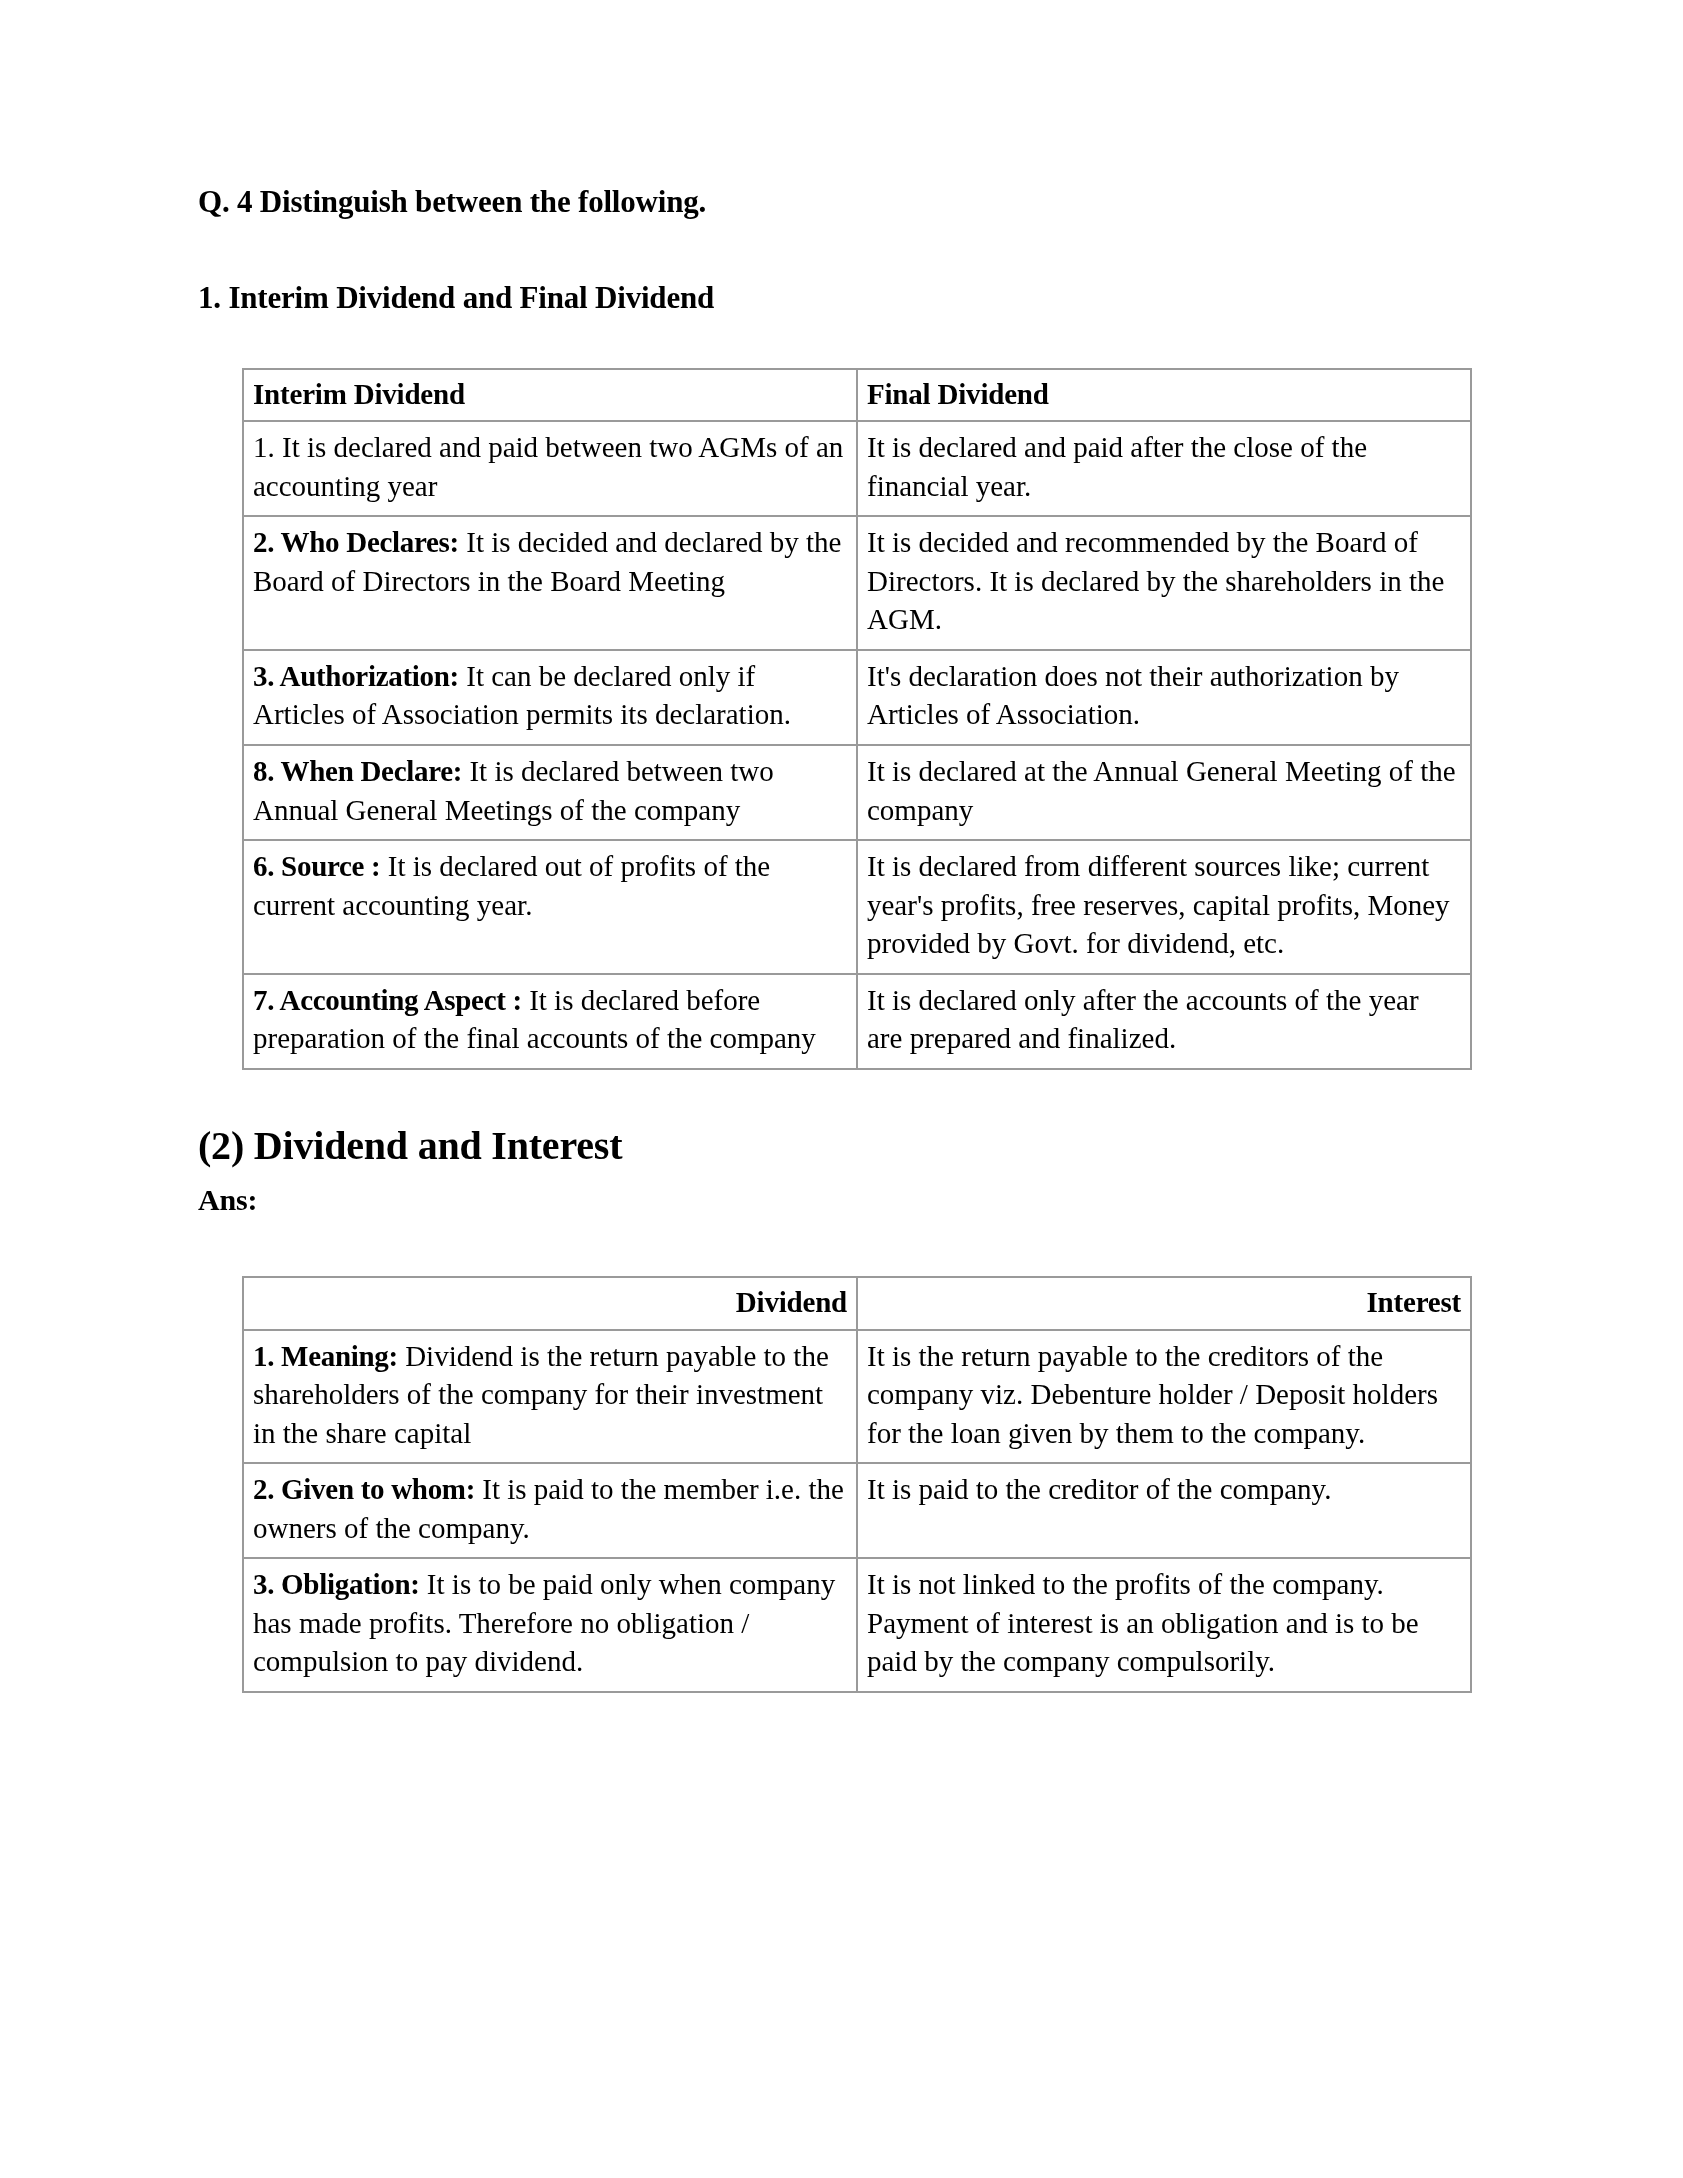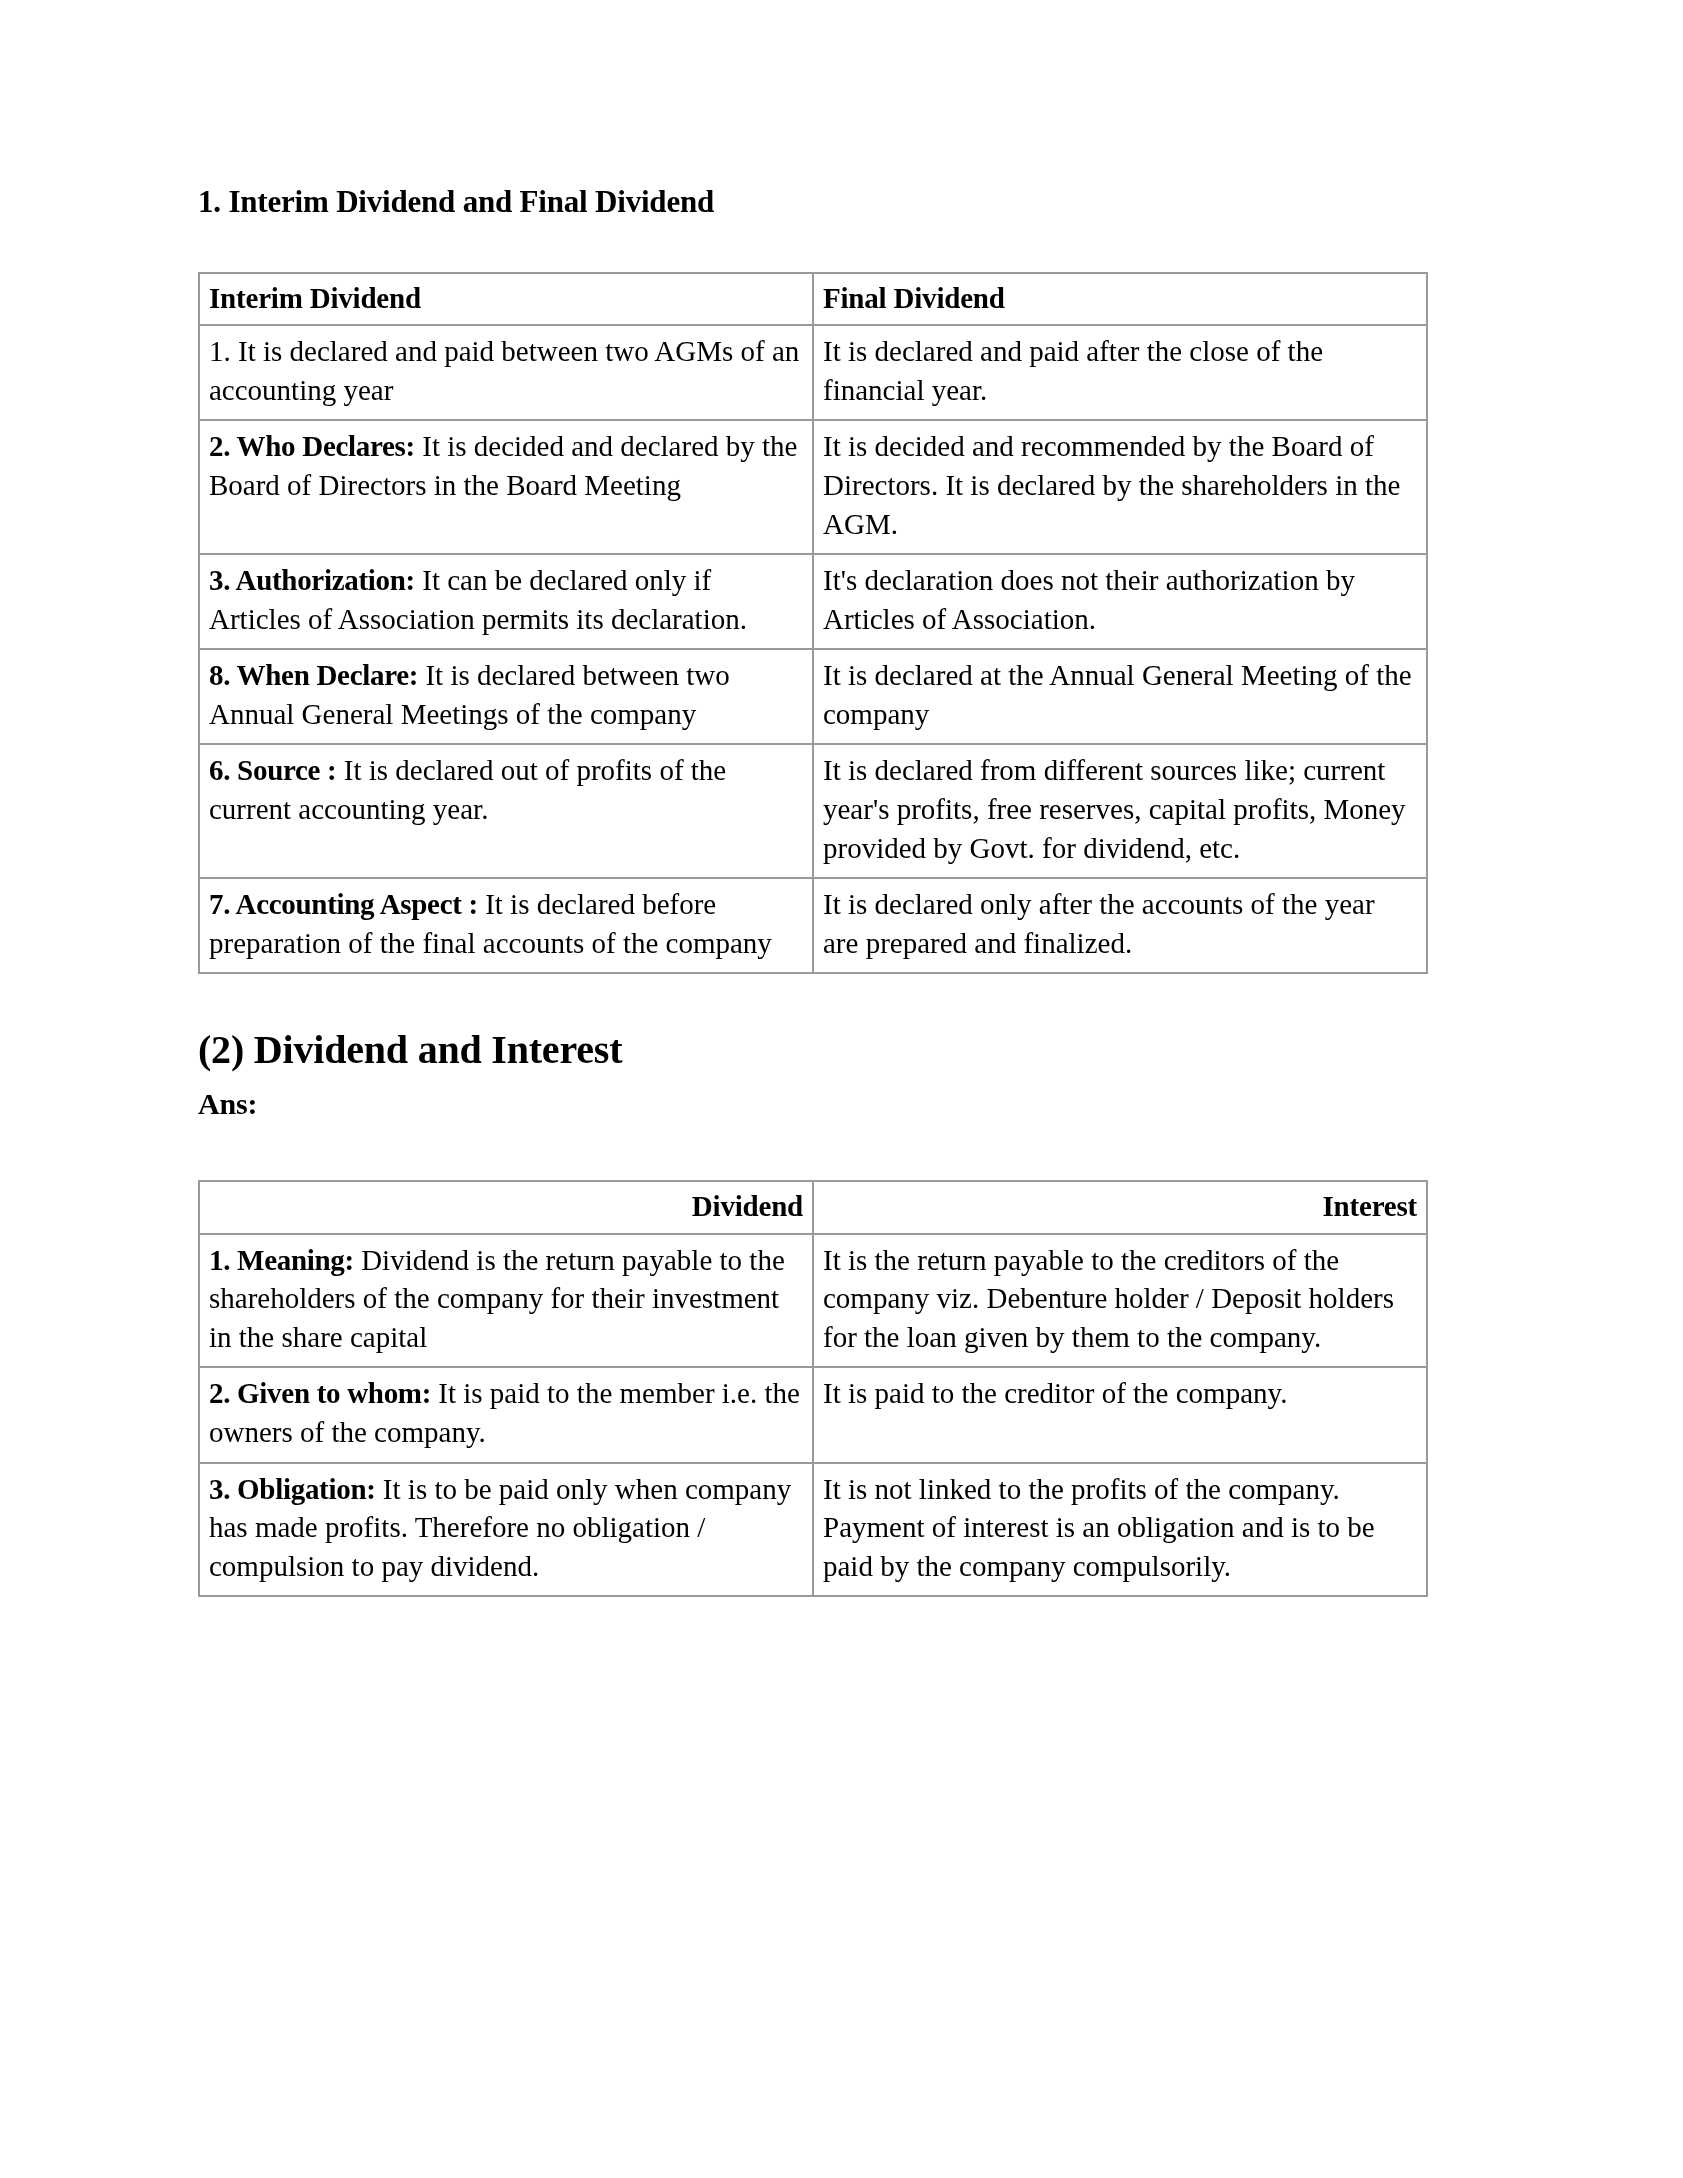--- a/index.html
+++ b/index.html
@@ -56,20 +56,21 @@
     line-height: 1.30;
     margin: 8px 0 57px 0;
   }
 
   
   table.cmp {
     border-collapse: collapse;
     width: 1228px;
     table-layout: fixed;
     background: #ffffff;
+    margin-left: 44px;
   }
   table.cmp td, table.cmp th {
     border: 2px solid #9a9a9a;
     vertical-align: top;
     padding: 6px 9px 10px 9px;
     font-size: 29px;
     line-height: 1.33;
     font-weight: normal;
     text-align: left;
   }
@@ -90,20 +91,21 @@
   }
 
   .gap-after-table-1 { height: 50px; }
 </style>
 </head>
 <body>
 
 <div class="page">
   <div class="content">
 
+    <div class="q-heading">Q. 4 Distinguish between the following.</div>
 
     <div class="sub-heading">1. Interim Dividend and Final Dividend</div>
 
     <table class="cmp">
       <colgroup>
           <col class="c1">
           <col class="c2">
         </colgroup>
       <thead>
         <tr>

